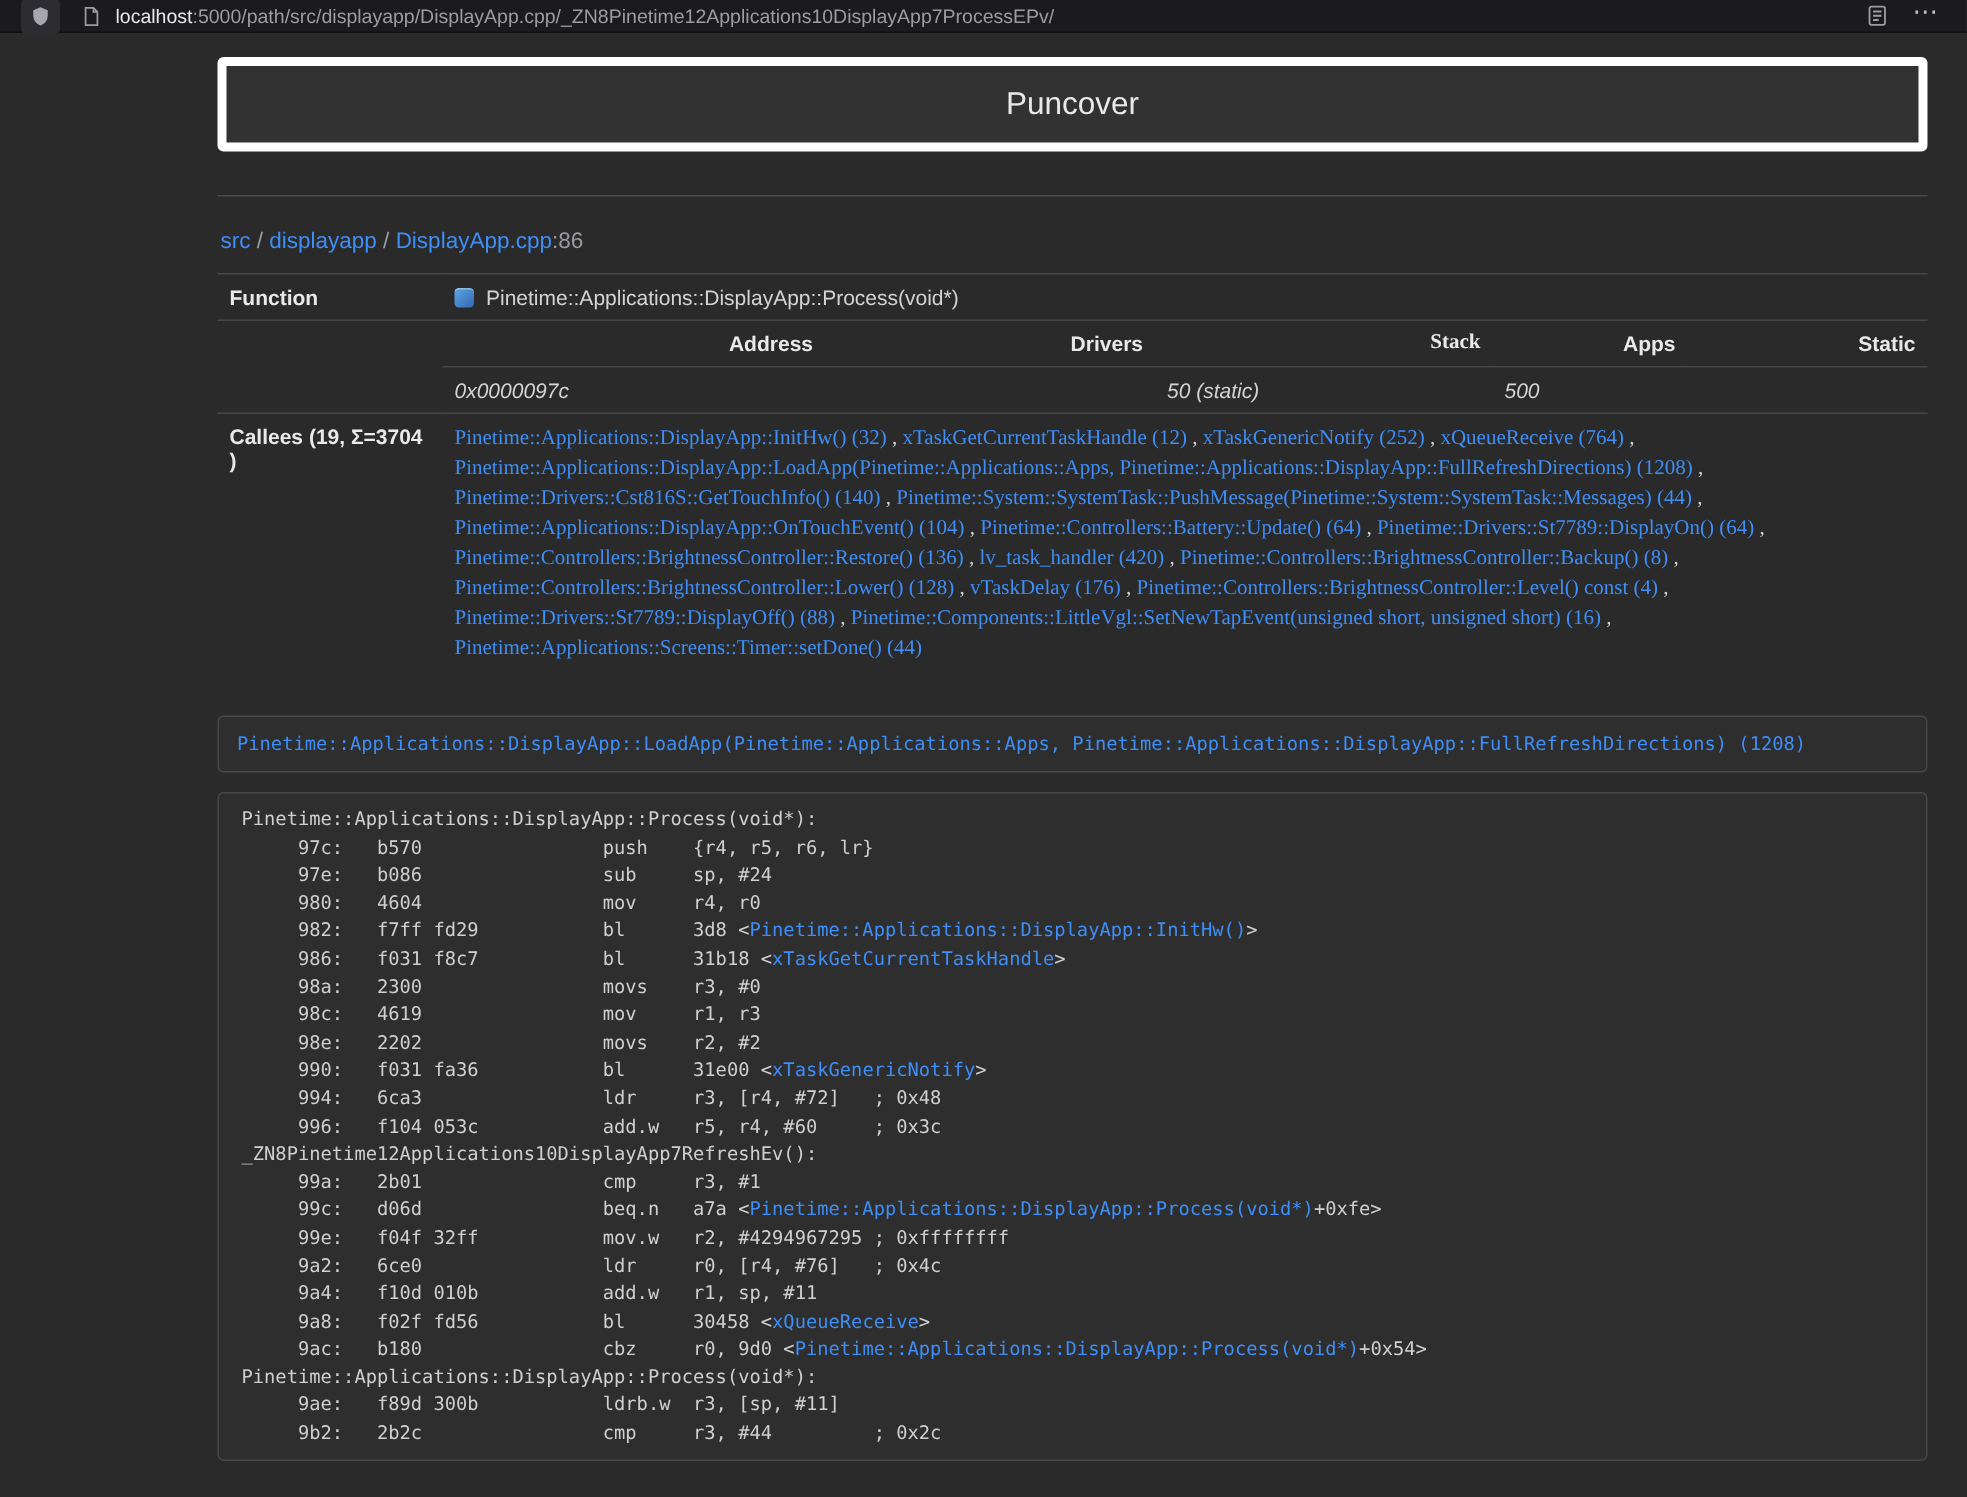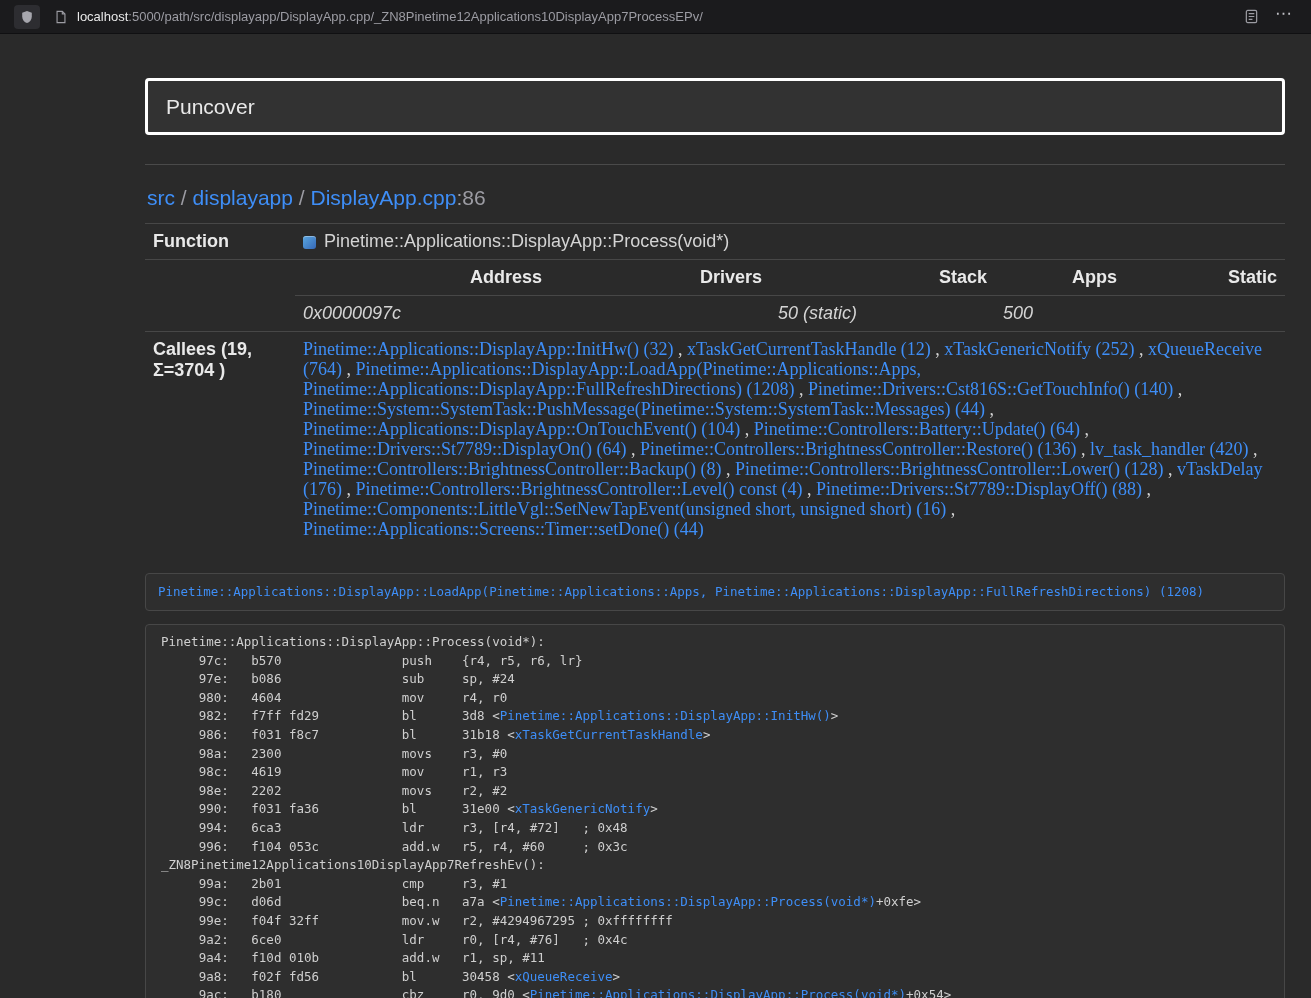--- a/index.html
+++ b/index.html
@@ -12,52 +12,52 @@
     --text-bright:#e9e9e9;
     --text-dim:#9c9ca3;
     --link:#3e8ef7;
   }
   *{box-sizing:border-box;}
   html,body{width:1311px;height:998px;overflow:hidden;margin:0;padding:0;}
   body{background:var(--page-bg);color:var(--text);font-family:"Liberation Sans",sans-serif;font-size:14px;}
   a{color:var(--link);text-decoration:none;cursor:pointer;}
 
   
-  .topbar{height:34px;background:var(--bar-bg);border-bottom:1px solid #101012;display:flex;align-items:center;padding:0 12px 0 14px;}
+  .topbar{height:22px;background:var(--bar-bg);border-bottom:1px solid #101012;display:flex;align-items:center;padding:0 12px 0 14px;}
   .shield-btn{width:26px;height:24px;border-radius:4px;background:#2d2d31;display:flex;align-items:center;justify-content:center;flex:0 0 auto;}
   .urlbar{display:flex;align-items:center;margin-left:14px;flex:1 1 auto;min-width:0;}
   .doc-ic{display:flex;align-items:center;margin-right:9px;flex:0 0 auto;}
   .url-text{font-size:13px;white-space:nowrap;overflow:hidden;}
   .url-text .host{color:var(--text-bright);}
   .url-text .path{color:var(--text-dim);}
   .reader-btn{display:flex;align-items:center;justify-content:center;width:28px;height:26px;flex:0 0 auto;}
   .menu-btn{color:#bfbfc4;font-size:17px;line-height:1;padding:0 6px 6px 10px;flex:0 0 auto;letter-spacing:1px;}
 
   
   .container{width:1140px;margin-left:145px;}
-  .jumbotron{margin-top:44px;background:var(--panel-bg);border:3px solid #ffffff;border-radius:4px;padding:13px 18px;}
+  .jumbotron{margin-top:16px;background:var(--panel-bg);border:6px solid #ffffff;border-radius:4px;padding:13px 18px;text-align:center;}
   .jumbotron h1{margin:0;font-size:21px;font-weight:400;color:var(--text-bright);line-height:25px;}
   hr{border:0;border-top:1px solid #4a4a4a;margin:29px 0 21px;}
 
-  .breadcrumb-line{font-size:21px;margin:0 0 13px 2px;color:var(--text-dim);}
+  .breadcrumb-line{font-size:15px;margin:0 0 13px 2px;color:var(--text-dim);}
   .breadcrumb-line .sep{color:var(--text-dim);}
   .breadcrumb-line .suffix{color:var(--text-dim);}
 
   
-  .info-table{width:100%;border-collapse:collapse;font-size:18px;}
+  .info-table{width:100%;border-collapse:collapse;font-size:14px;}
   .info-table > tbody > tr > th,
   .info-table > tbody > tr > td{border-top:1px solid var(--border);padding:7px 8px;vertical-align:top;text-align:left;}
   .info-table .label-col{width:150px;font-weight:bold;color:var(--text-bright);}
   .info-table .nested-cell{padding:0;}
   .sub-table{width:100%;border-collapse:collapse;}
   .sub-table th{font-weight:bold;color:var(--text-bright);text-align:right;padding:7px 8px;}
   .sub-table td{padding:7px 8px;border-top:1px solid var(--border);font-style:italic;}
   .c-address{width:255px;}
   .c-remarks{width:220px;}
-  .c-stack{width:225px;}
+  .c-stack{width:225px;font-family:Liberation Serif, serif;}
   .c-code{width:130px;}
   .c-static{width:auto;margin-left:40px;}
   .callees-cell{line-height:20px;padding:9px 8px;font-family:Liberation Serif, serif;}
   .method-icon{display:inline-block;width:13px;height:13px;border-radius:3px;margin-right:8px;vertical-align:-2px;
     background:linear-gradient(135deg,#5aa7e0 0%,#3568b8 100%);box-shadow:inset 0 1px 0 rgba(255,255,255,.35);}
   .fn-name{color:var(--text);}
 
   
   .preview-box{margin-top:27px;border:1px solid var(--border);border-radius:4px;background:var(--code-bg);
     padding:9px 12px;font-family:"DejaVu Sans Mono",monospace;font-size:12.5px;line-height:18px;white-space:nowrap;overflow:hidden;}

